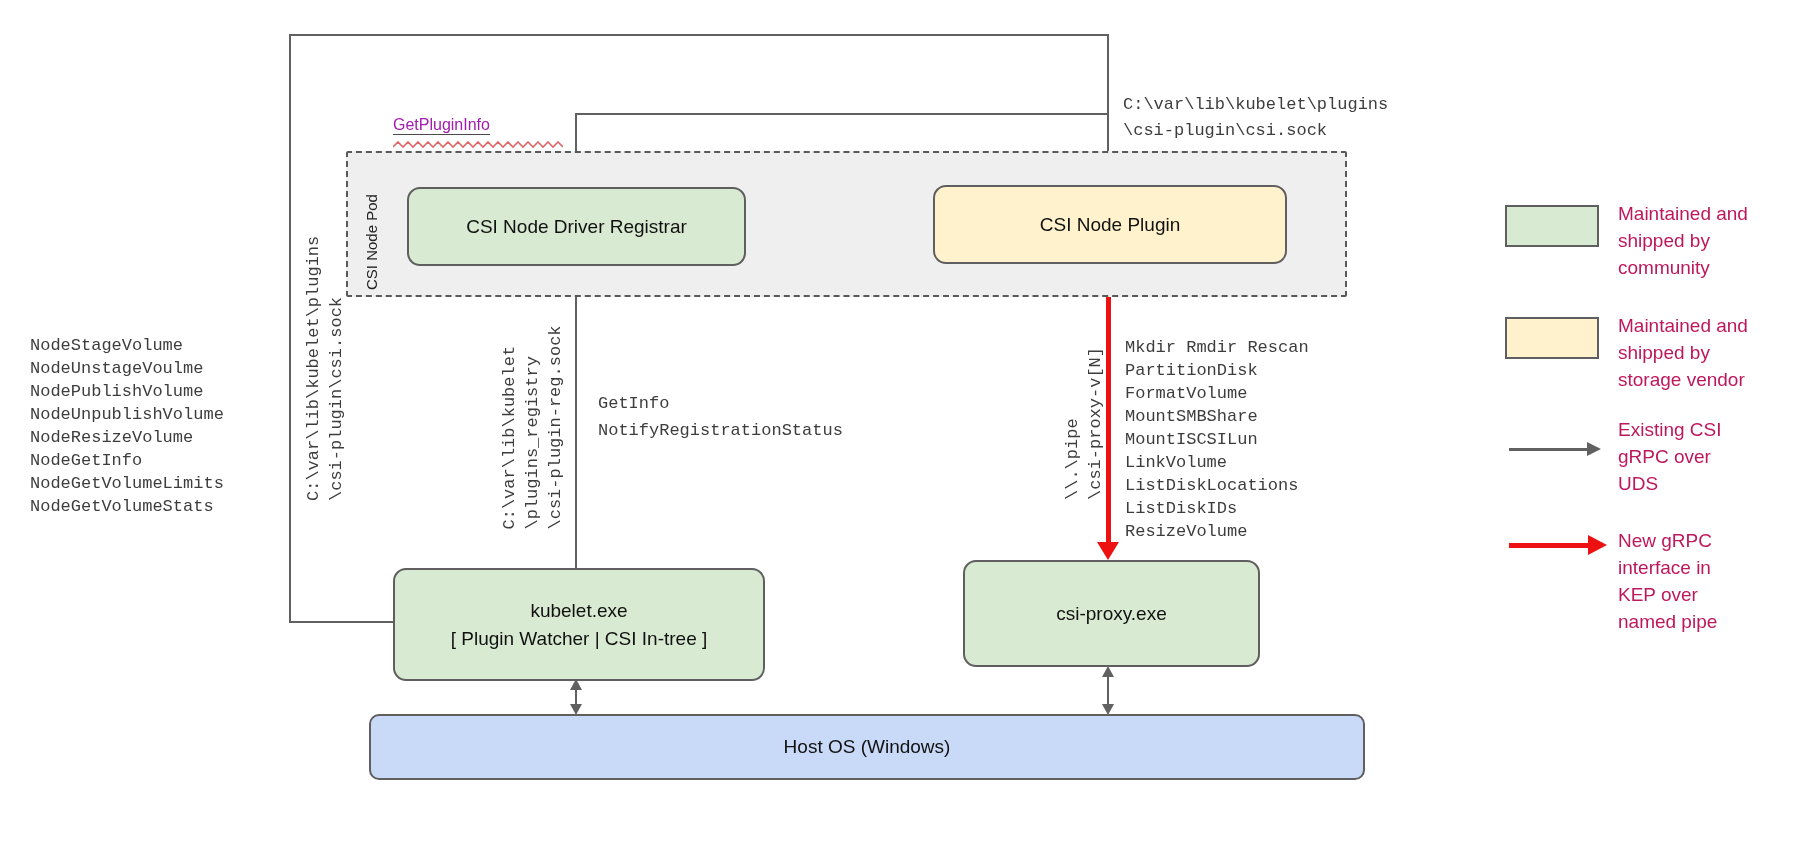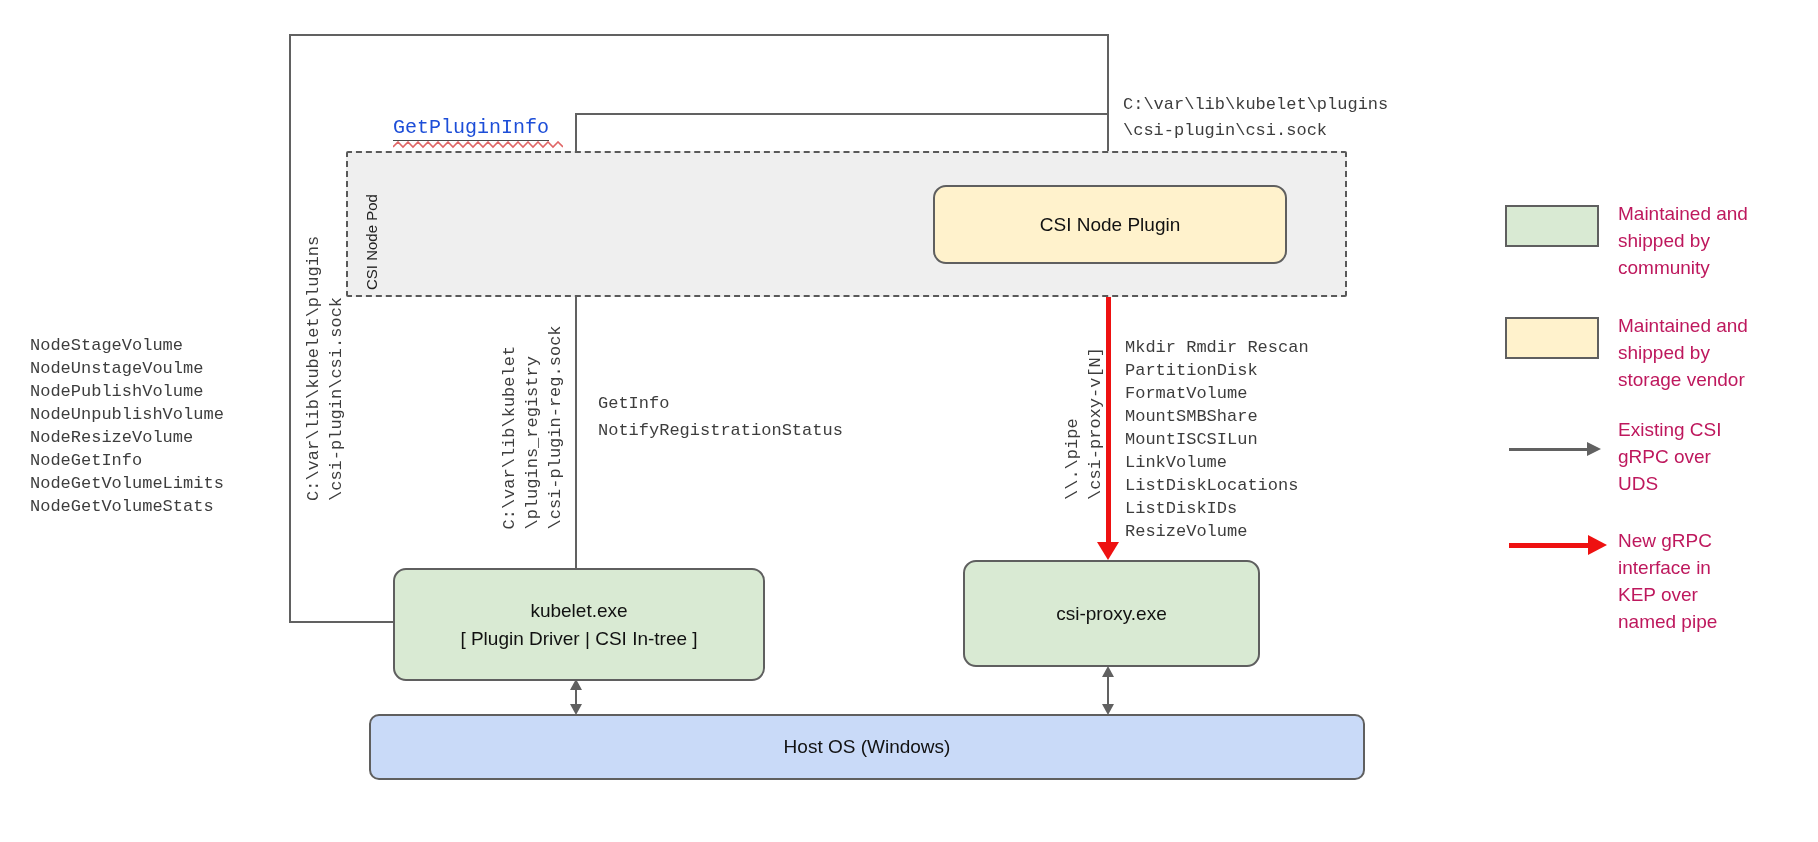--- a/index.html
+++ b/index.html
@@ -18,22 +18,22 @@
   .tri-right-red{border-top:10px solid transparent;border-bottom:10px solid transparent;border-left:19px solid #ee1111;}
   .box{position:absolute;border:2px solid #5f5f5f;border-radius:13px;display:flex;
        flex-direction:column;align-items:center;justify-content:center;
        font-size:19px;color:#111;text-align:center;line-height:28px;}
   .pod{position:absolute;background:#efefef;border:2px dashed #595959;border-radius:2px;}
   .mono{position:absolute;font-family:"Liberation Mono","DejaVu Sans Mono",monospace;
         color:#3d3d3d;font-size:17px;line-height:23px;white-space:pre;}
   .rot{transform:rotate(-90deg);transform-origin:50% 50%;text-align:left;}
   .legend-text{position:absolute;font-size:19px;line-height:27px;color:#be185d;white-space:pre;}
   .swatch{position:absolute;width:90px;height:38px;border:2px solid #5f5f5f;}
-  .gpi{position:absolute;font-family:Liberation Mono, monospace;
-       font-size:20px;color:#1d4ed8;}
+  .gpi{position:absolute;font-family:Liberation Sans, sans-serif;
+       font-size:16px;color:#a21caf;}
   .gpi .ul{border-bottom:1.6px solid #4a4a4a;padding-bottom:1px;}
 </style>
 </head>
 <body>
 
 <div class="canvas">
 
   <div class="line" style="left:290px;top:34px;width:819px;height:2px;"></div>
   <div class="line" style="left:289px;top:34px;width:2px;height:589px;"></div>
   <div class="line" style="left:289px;top:621px;width:106px;height:2px;"></div>
@@ -54,28 +54,31 @@
   <div class="line" style="left:575px;top:688px;width:2px;height:18px;"></div>
   <div class="tri tri-down-sm" style="left:570px;top:704px;"></div>
 
   <div class="tri tri-up-sm" style="left:1102px;top:666px;"></div>
   <div class="line" style="left:1107px;top:675px;width:2px;height:31px;"></div>
   <div class="tri tri-down-sm" style="left:1102px;top:704px;"></div>
 
   <div class="pod" style="left:346px;top:151px;width:997px;height:142px;"></div>
   <div class="abs rot" style="left:307px;top:216px;width:130px;height:18px;font-size:15px;color:#222;white-space:pre;">CSI Node Pod</div>
 
+  <div class="box" style="left:407px;top:187px;width:335px;height:75px;background:#d9ead3;">
+    <div>CSI Node Driver Registrar</div>
+  </div>
 
   <div class="box" style="left:933px;top:185px;width:350px;height:75px;background:#fff2cc;">
     <div>CSI Node Plugin</div>
   </div>
 
   <div class="box" style="left:393px;top:568px;width:368px;height:109px;background:#d9ead3;">
     <div>kubelet.exe</div>
-    <div>[ Plugin Driver | CSI In-tree ]</div>
+    <div>[ Plugin Watcher | CSI In-tree ]</div>
   </div>
 
   <div class="box" style="left:963px;top:560px;width:293px;height:103px;background:#d9ead3;">
     <div>csi-proxy.exe</div>
   </div>
 
   <div class="box" style="left:361px;top:714px;width:992px;height:62px;background:#c9daf8;border-radius:10px;margin-left:8px;">
     <div>Host OS (Windows)</div>
   </div>
 

